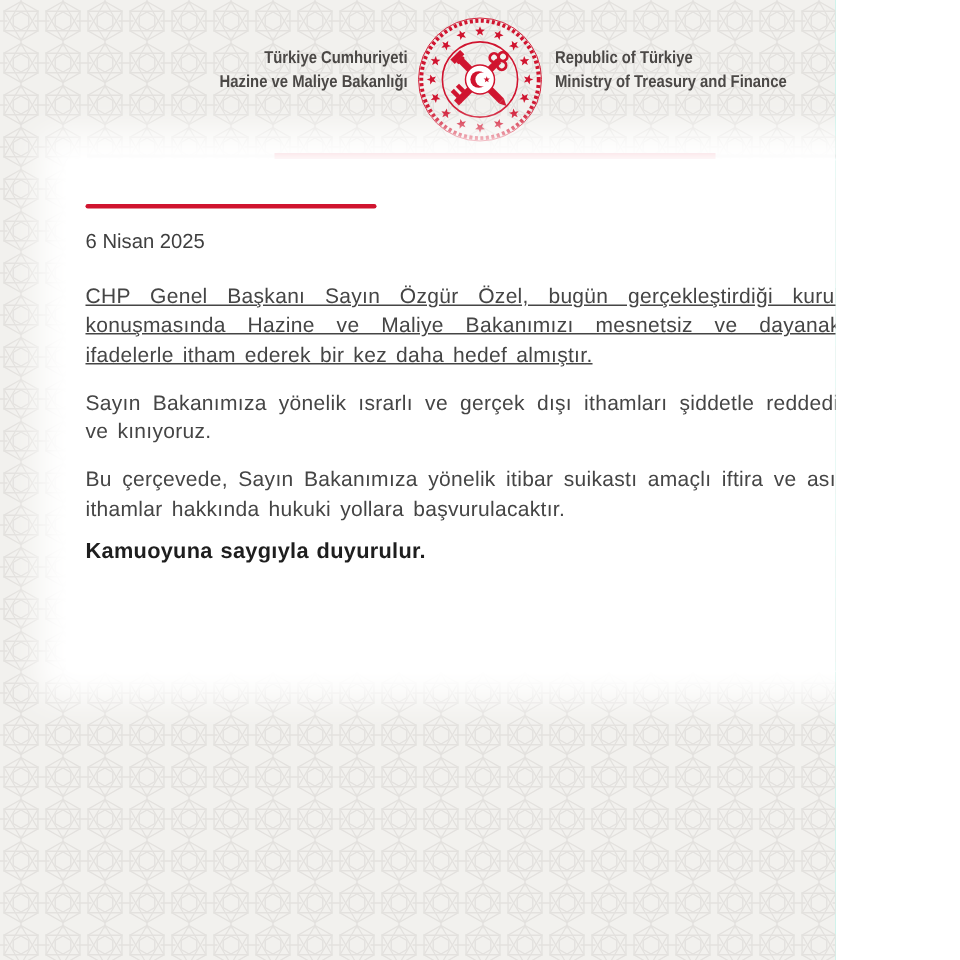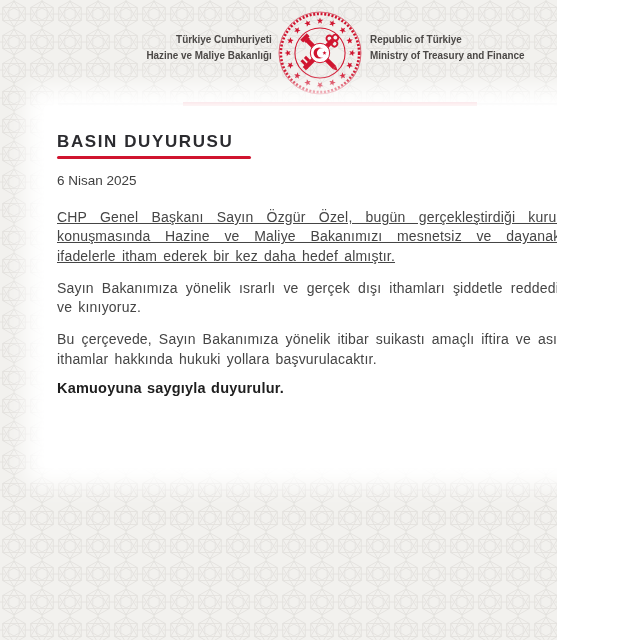--- a/index.html
+++ b/index.html
@@ -170,21 +170,20 @@
       <div>Republic of Türkiye</div>
       <div>Ministry of Treasury and Finance</div>
     </div>
   </div>
 
   <div class="divider">
     <div class="divider-red"></div>
   </div>
 
   <main class="card">
-    <h1 class="doc-title">BASIN DUYURUSU</h1>
     <div class="title-underline"></div>
     <div class="doc-date">6 Nisan 2025</div>
 
     <p class="first">CHP Genel Başkanı Sayın Özgür Özel, bugün gerçekleştirdiği kurultay konuşmasında Hazine ve Maliye Bakanımızı mesnetsiz ve dayanaksız ifadelerle itham ederek bir kez daha hedef almıştır.</p>
     <p>Sayın Bakanımıza yönelik ısrarlı ve gerçek dışı ithamları şiddetle reddediyor ve kınıyoruz.</p>
     <p>Bu çerçevede, Sayın Bakanımıza yönelik itibar suikastı amaçlı iftira ve asılsız ithamlar hakkında hukuki yollara başvurulacaktır.</p>
 
     <p class="closing">Kamuoyuna saygıyla duyurulur.</p>
   </main>
 

